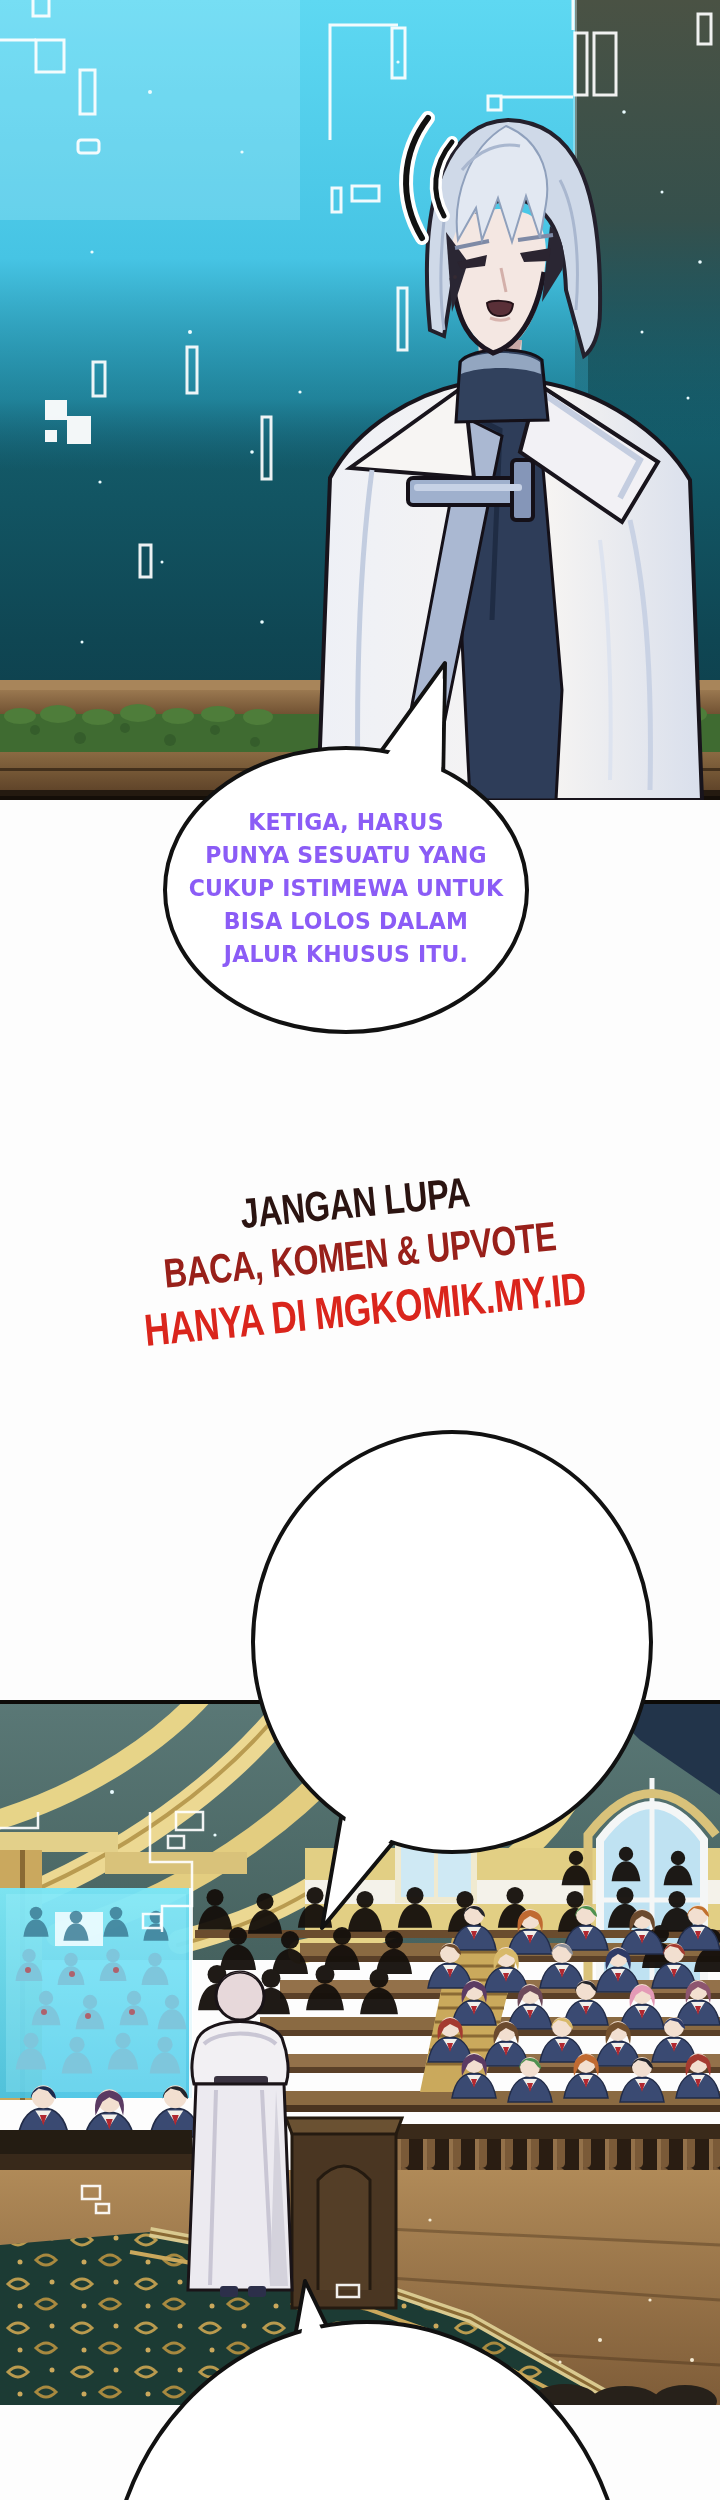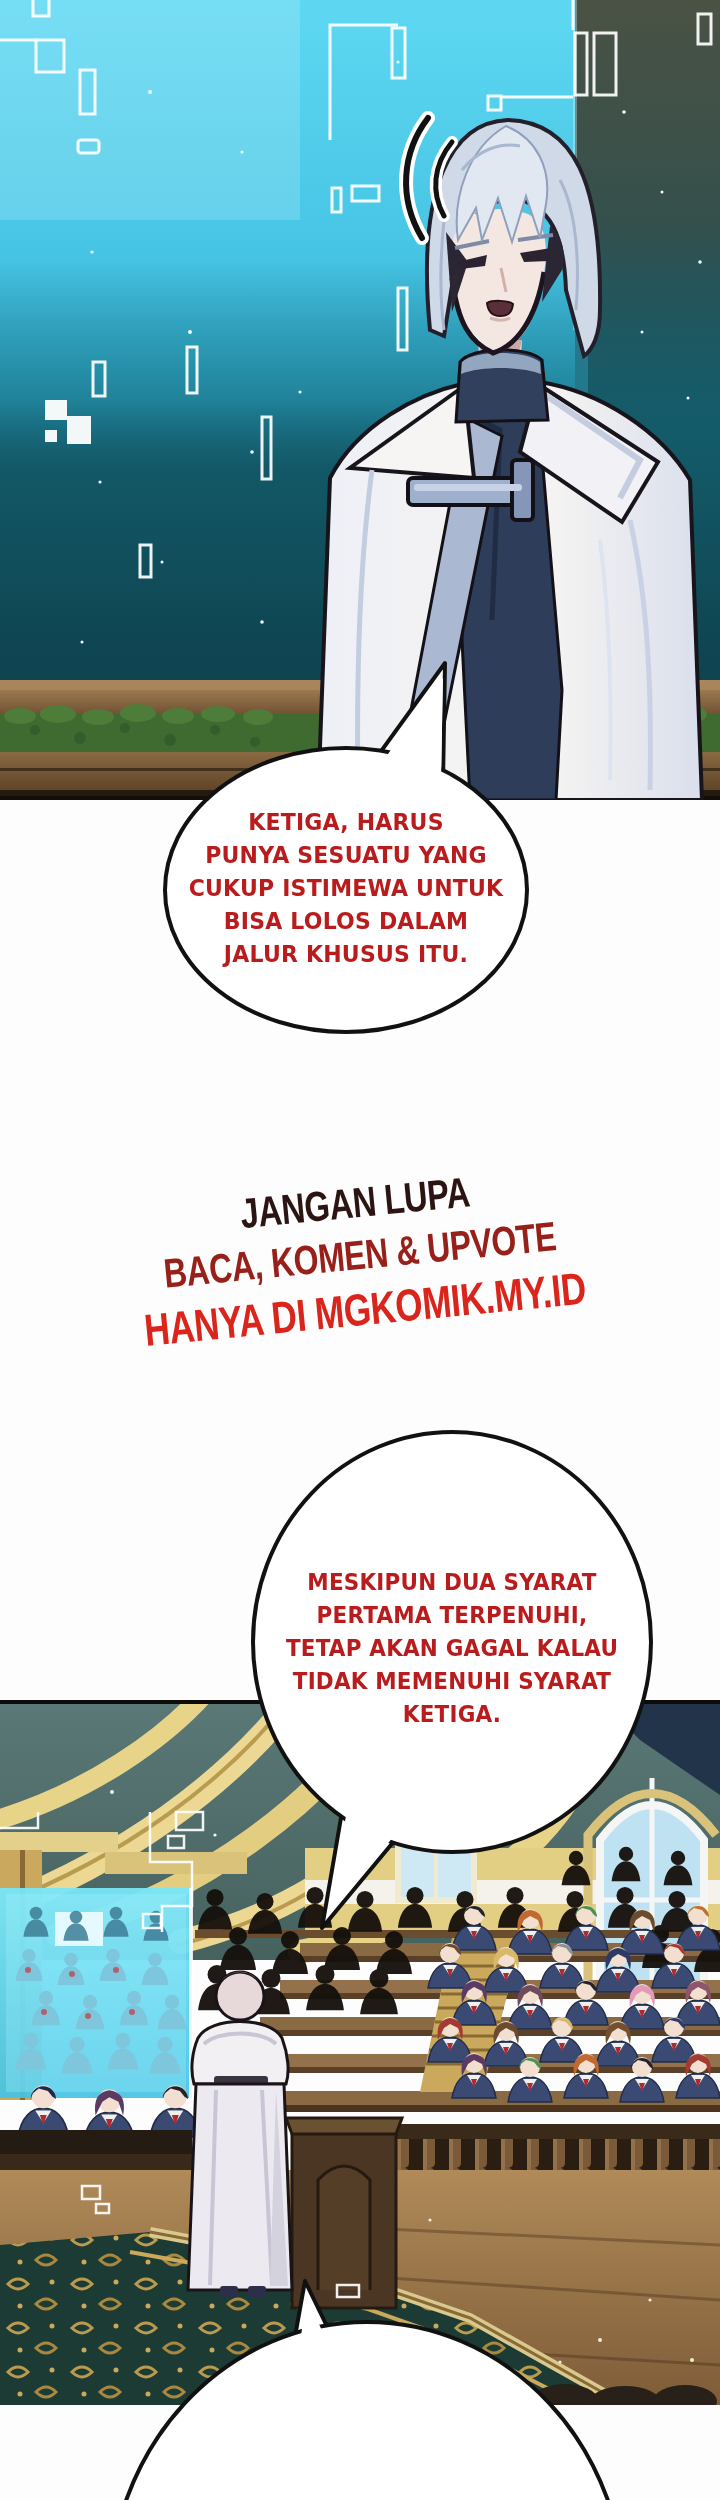--- a/index.html
+++ b/index.html
@@ -1,21 +1,21 @@
 <!DOCTYPE html>
 <html><head>
 <meta charset="utf-8">
 <style>
   html,body{margin:0;padding:0;background:#e8e8e8;}
   .page{position:relative;width:720px;height:2500px;margin:0 auto;background:#fdfdfd;overflow:hidden;
         font-family:"DejaVu Sans",sans-serif;}
   .abs{position:absolute;}
   svg{display:block;}
   
-  .btxt{position:absolute;text-align:center;color:#b91c1c;font-weight:700;
+  .btxt{position:absolute;text-align:center;color:#8b5cf6;font-weight:700;
         font-family:"DejaVu Sans",sans-serif;letter-spacing:.2px;}
   .btxt span{display:block;transform:scaleY(1.04);}
   .b1txt{left:181px;top:806px;width:330px;font-size:22px;line-height:33px;}
   .b2txt{left:262px;top:1566px;width:380px;font-size:21.5px;line-height:33px;}
   .b3txt{left:157px;top:2392px;width:420px;font-size:22.5px;line-height:31px;}
   
   .promo{position:absolute;left:50%;top:1178px;width:620px;margin-left:-310px;text-align:center;
          transform:rotate(-5.5deg);font-family:"Liberation Sans",sans-serif;font-weight:900;
          line-height:1.18;}
   .promo b{display:block;transform:scaleX(0.78);letter-spacing:-0.5px;font-weight:900;}
@@ -605,27 +605,20 @@
     </g>
 
     <rect x="0" y="0" width="720" height="4" fill="#0d0b08"></rect>
   </svg>
 
   <svg class="abs" style="left:240px;top:1420px" width="430" height="540" viewBox="0 0 430 540">
     <path d="M 102,392 L 82,508 L 160,414 Z" fill="#ffffff" stroke="#111111" stroke-width="4" stroke-linejoin="round"></path>
     <ellipse cx="212" cy="222" rx="199" ry="210" fill="#ffffff" stroke="#111111" stroke-width="4"></ellipse>
     <path d="M 106,396 L 88,496 L 154,416 Z" fill="#ffffff"></path>
   </svg>
-  <div class="btxt b2txt">
-    <span>MESKIPUN DUA SYARAT</span>
-    <span>PERTAMA TERPENUHI,</span>
-    <span>TETAP AKAN GAGAL KALAU</span>
-    <span>TIDAK MEMENUHI SYARAT</span>
-    <span>KETIGA.</span>
-  </div>
 
   <svg class="abs" style="left:95px;top:2265px" width="560" height="235" viewBox="0 0 560 235">
     <path d="M 196,94 L 210,16 L 242,82 Z" fill="#ffffff" stroke="#111111" stroke-width="4" stroke-linejoin="round"></path>
     <ellipse cx="272" cy="335" rx="258" ry="278" fill="#ffffff" stroke="#111111" stroke-width="4"></ellipse>
     <path d="M 202,96 L 212,32 L 236,86 Z" fill="#ffffff"></path>
   </svg>
 
 </div>
 
 </body></html>

